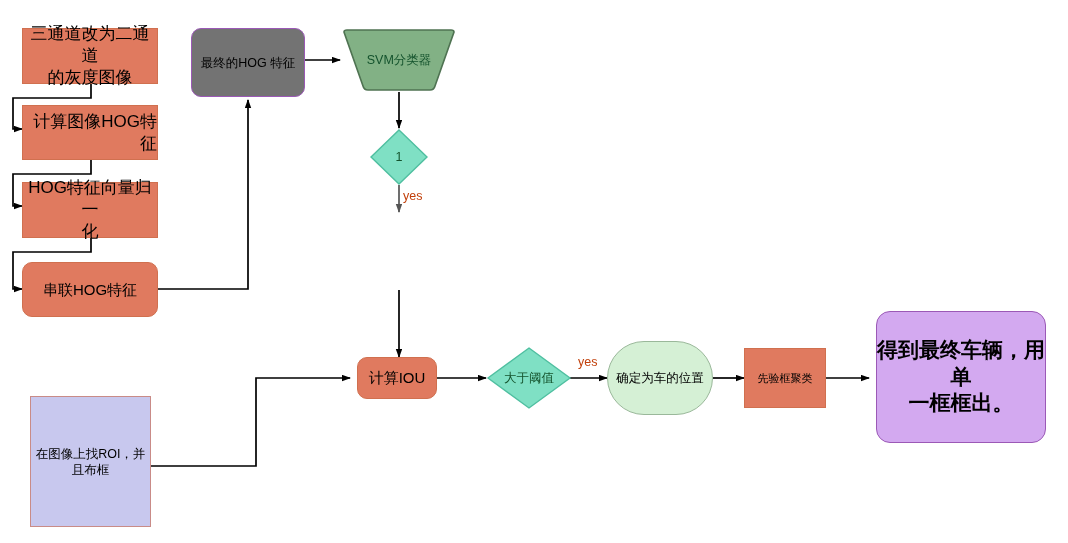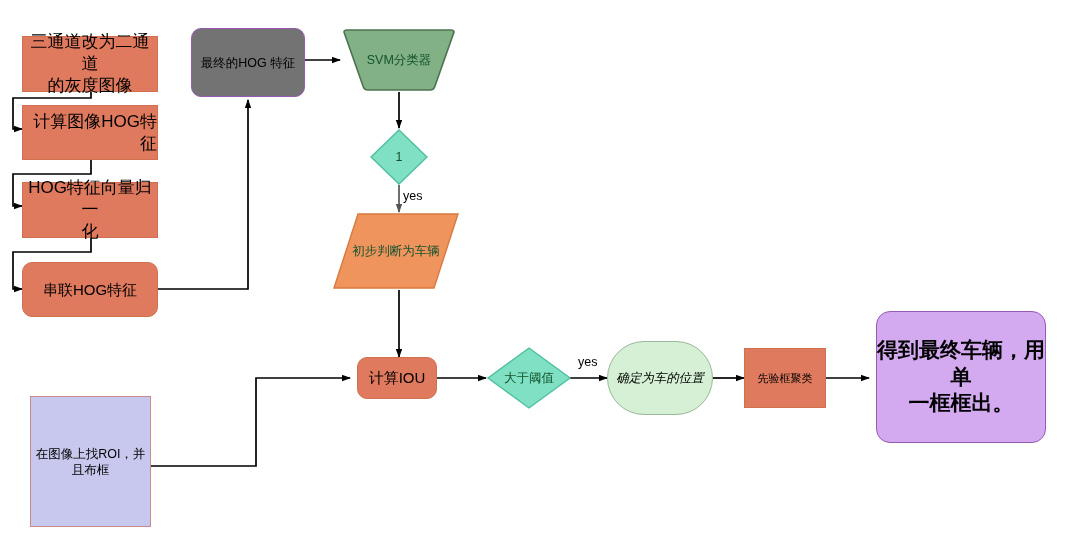--- a/index.html
+++ b/index.html
@@ -53,21 +53,20 @@
     border-radius: 14px;
   }
   .rect-lavender {
     background: #c8c8ee;
     border: 1px solid #c98b87;
   }
   .stadium-mint {
     background: #d5f0d5;
     border: 1.5px solid #9ab89a;
     border-radius: 40px;
-    font-style: italic;
   }
   .shape-svg-wrap {
     position: absolute;
     z-index: 2;
   }
   .shape-svg-wrap svg {
     position: absolute;
     left: 0;
     top: 0;
   }
@@ -87,21 +86,21 @@
     line-height: 1.28;
   }
   .f17 { font-size: 17px; }
   .f15 { font-size: 15px; border-radius: 10px; }
   .f13 { font-size: 12.5px; }
   .f11 { font-size: 11px; }
   .f22b { font-size: 21px; font-weight: bold; }
   .edge-label {
     position: absolute;
     font-size: 12.5px;
-    color: #000000;
+    color: #c2410c;
     z-index: 3;
     white-space: nowrap;
   }
 </style>
 </head>
 <body>
 
 <div id="canvas">
 
   <svg id="edges" viewBox="0 0 1068 543" width="1068" height="543">
@@ -139,21 +138,21 @@
 
       <path d="M713,378 L744,378" marker-end="url(#arrow)"></path>
 
       <path d="M826,378 L869,378" marker-end="url(#arrow)"></path>
     </g>
   </svg>
 
   <div class="edge-label" style="left:403px; top:189px;">yes</div>
   <div class="edge-label" style="left:578px; top:355px;">yes</div>
 
-  <div class="node proc-orange f17" style="left:22px; top:28px; width:136px; height:56px;margin-top:8px;">
+  <div class="node proc-orange f17" style="left:22px; top:28px; width:136px; height:56px;">
     <span>三通道改为二通道
 的灰度图像</span>
   </div>
 
   <div class="node proc-orange f17" style="left:22px; top:105px; width:136px; height:55px;text-align:right;">
     <span>计算图像HOG特征</span>
   </div>
 
   <div class="node proc-orange f17" style="left:22px; top:182px; width:136px; height:56px;">
     <span>HOG特征向量归一
@@ -175,26 +174,20 @@
     <div class="shape-label f13">SVM分类器</div>
   </div>
 
   <div class="shape-svg-wrap" style="left:369px; top:128px; width:60px; height:58px;">
     <svg width="60" height="58" viewBox="0 0 60 58">
       <path d="M30,2 L58,29 L30,56 L2,29 Z" fill="#7fe0c4" stroke="#4fbfa0" stroke-width="1.4"></path>
     </svg>
     <div class="shape-label f13">1</div>
   </div>
 
-  <div class="shape-svg-wrap" style="left:332px; top:212px; width:128px; height:78px;">
-    <svg width="128" height="78" viewBox="0 0 128 78">
-      <path d="M26,2 L126,2 L102,76 L2,76 Z" fill="#f0945e" stroke="#d8793f" stroke-width="1.4"></path>
-    </svg>
-    <div class="shape-label f13">初步判断为车辆</div>
-  </div>
 
   <div class="node proc-orange f15" style="left:357px; top:357px; width:80px; height:42px;">
     <span>计算IOU</span>
   </div>
 
   <div class="shape-svg-wrap" style="left:486px; top:346px; width:86px; height:64px;">
     <svg width="86" height="64" viewBox="0 0 86 64">
       <path d="M43,2 L84,32 L43,62 L2,32 Z" fill="#7fe0c4" stroke="#4fbfa0" stroke-width="1.4"></path>
     </svg>
     <div class="shape-label f13">大于阈值</div>

